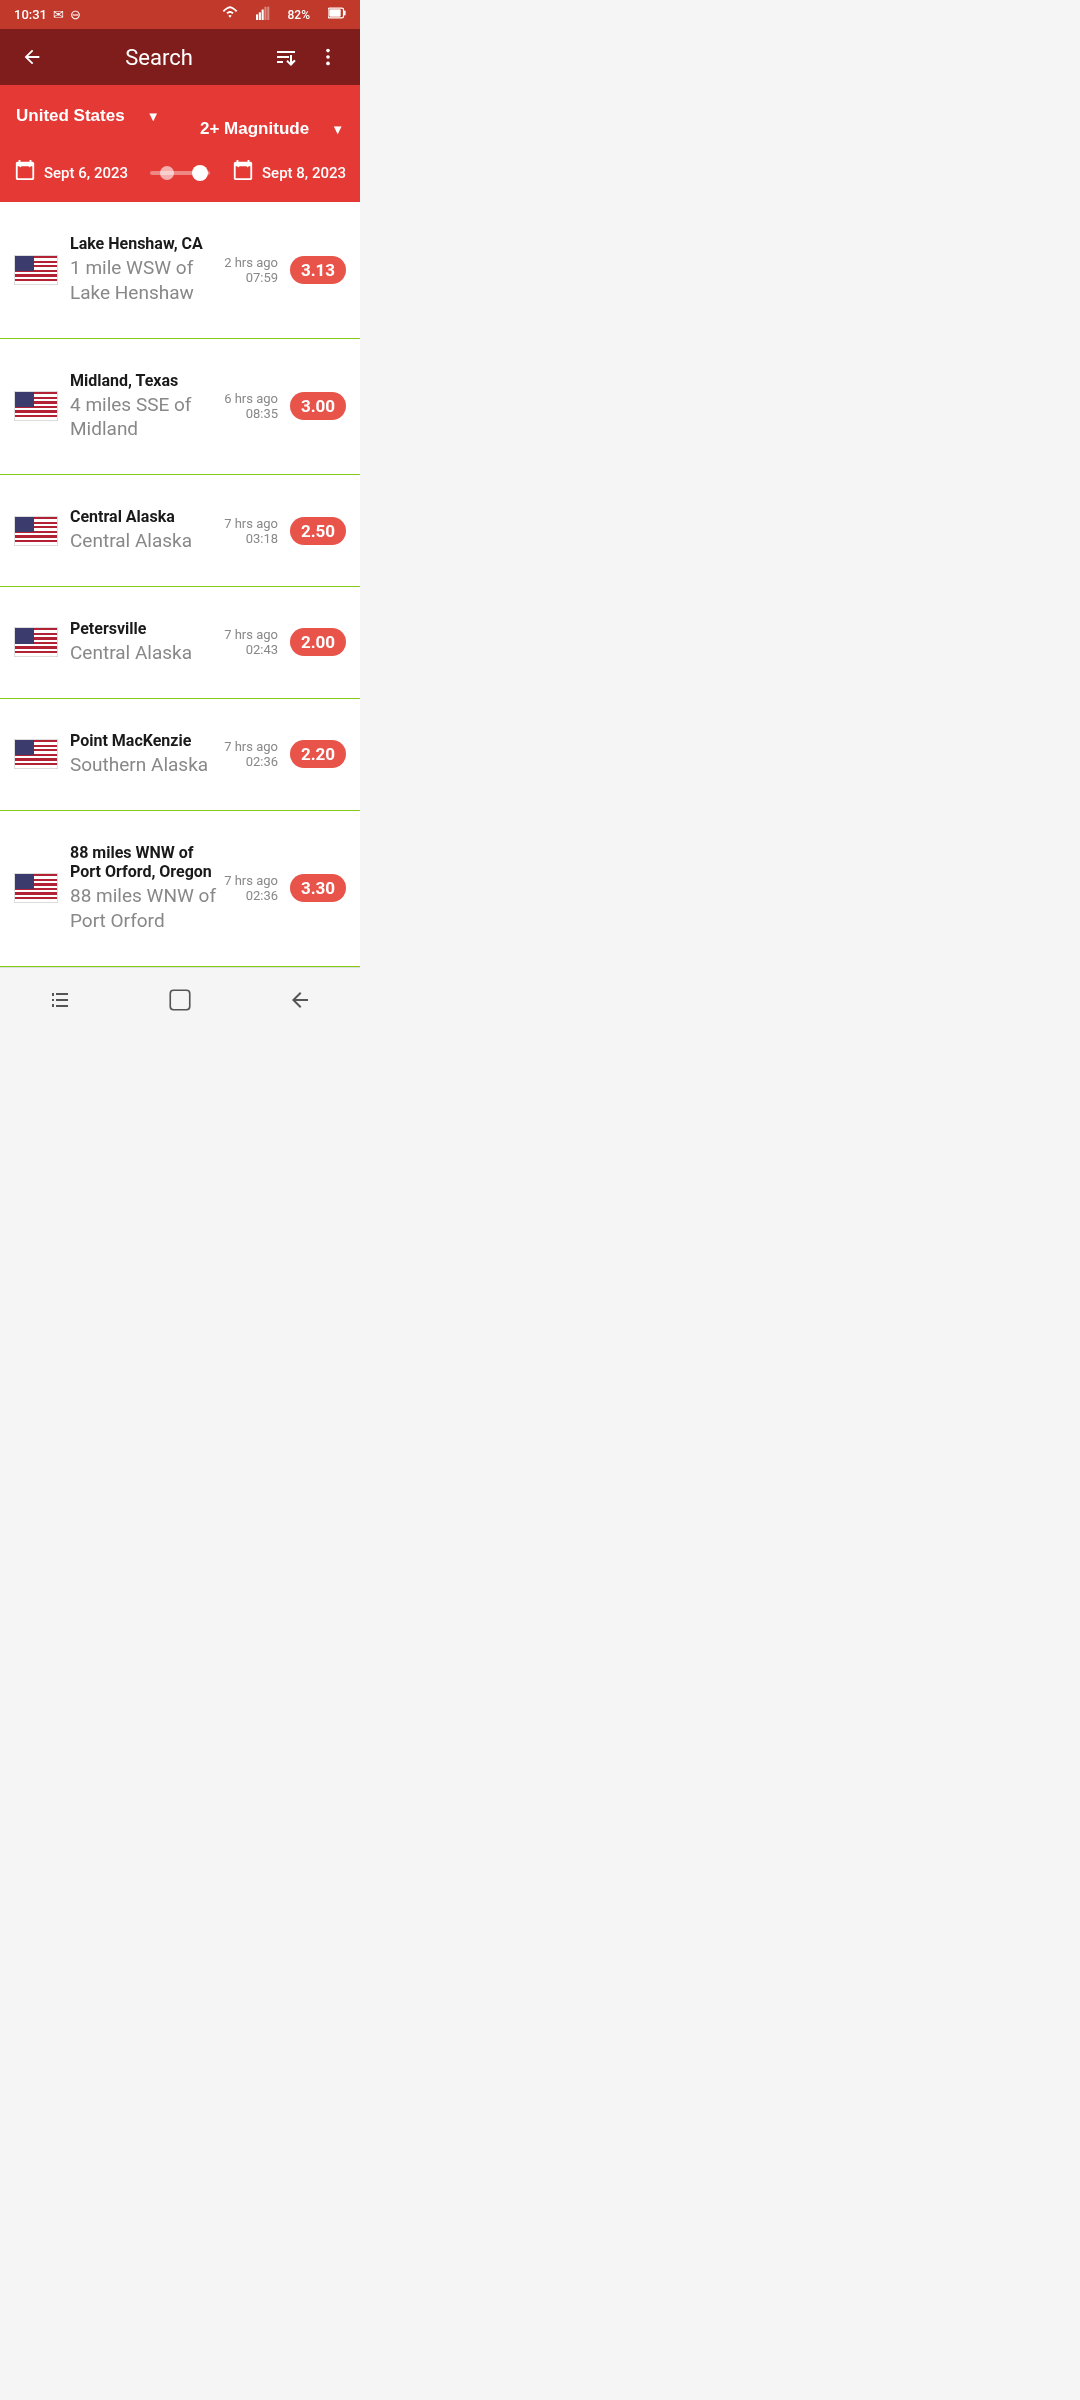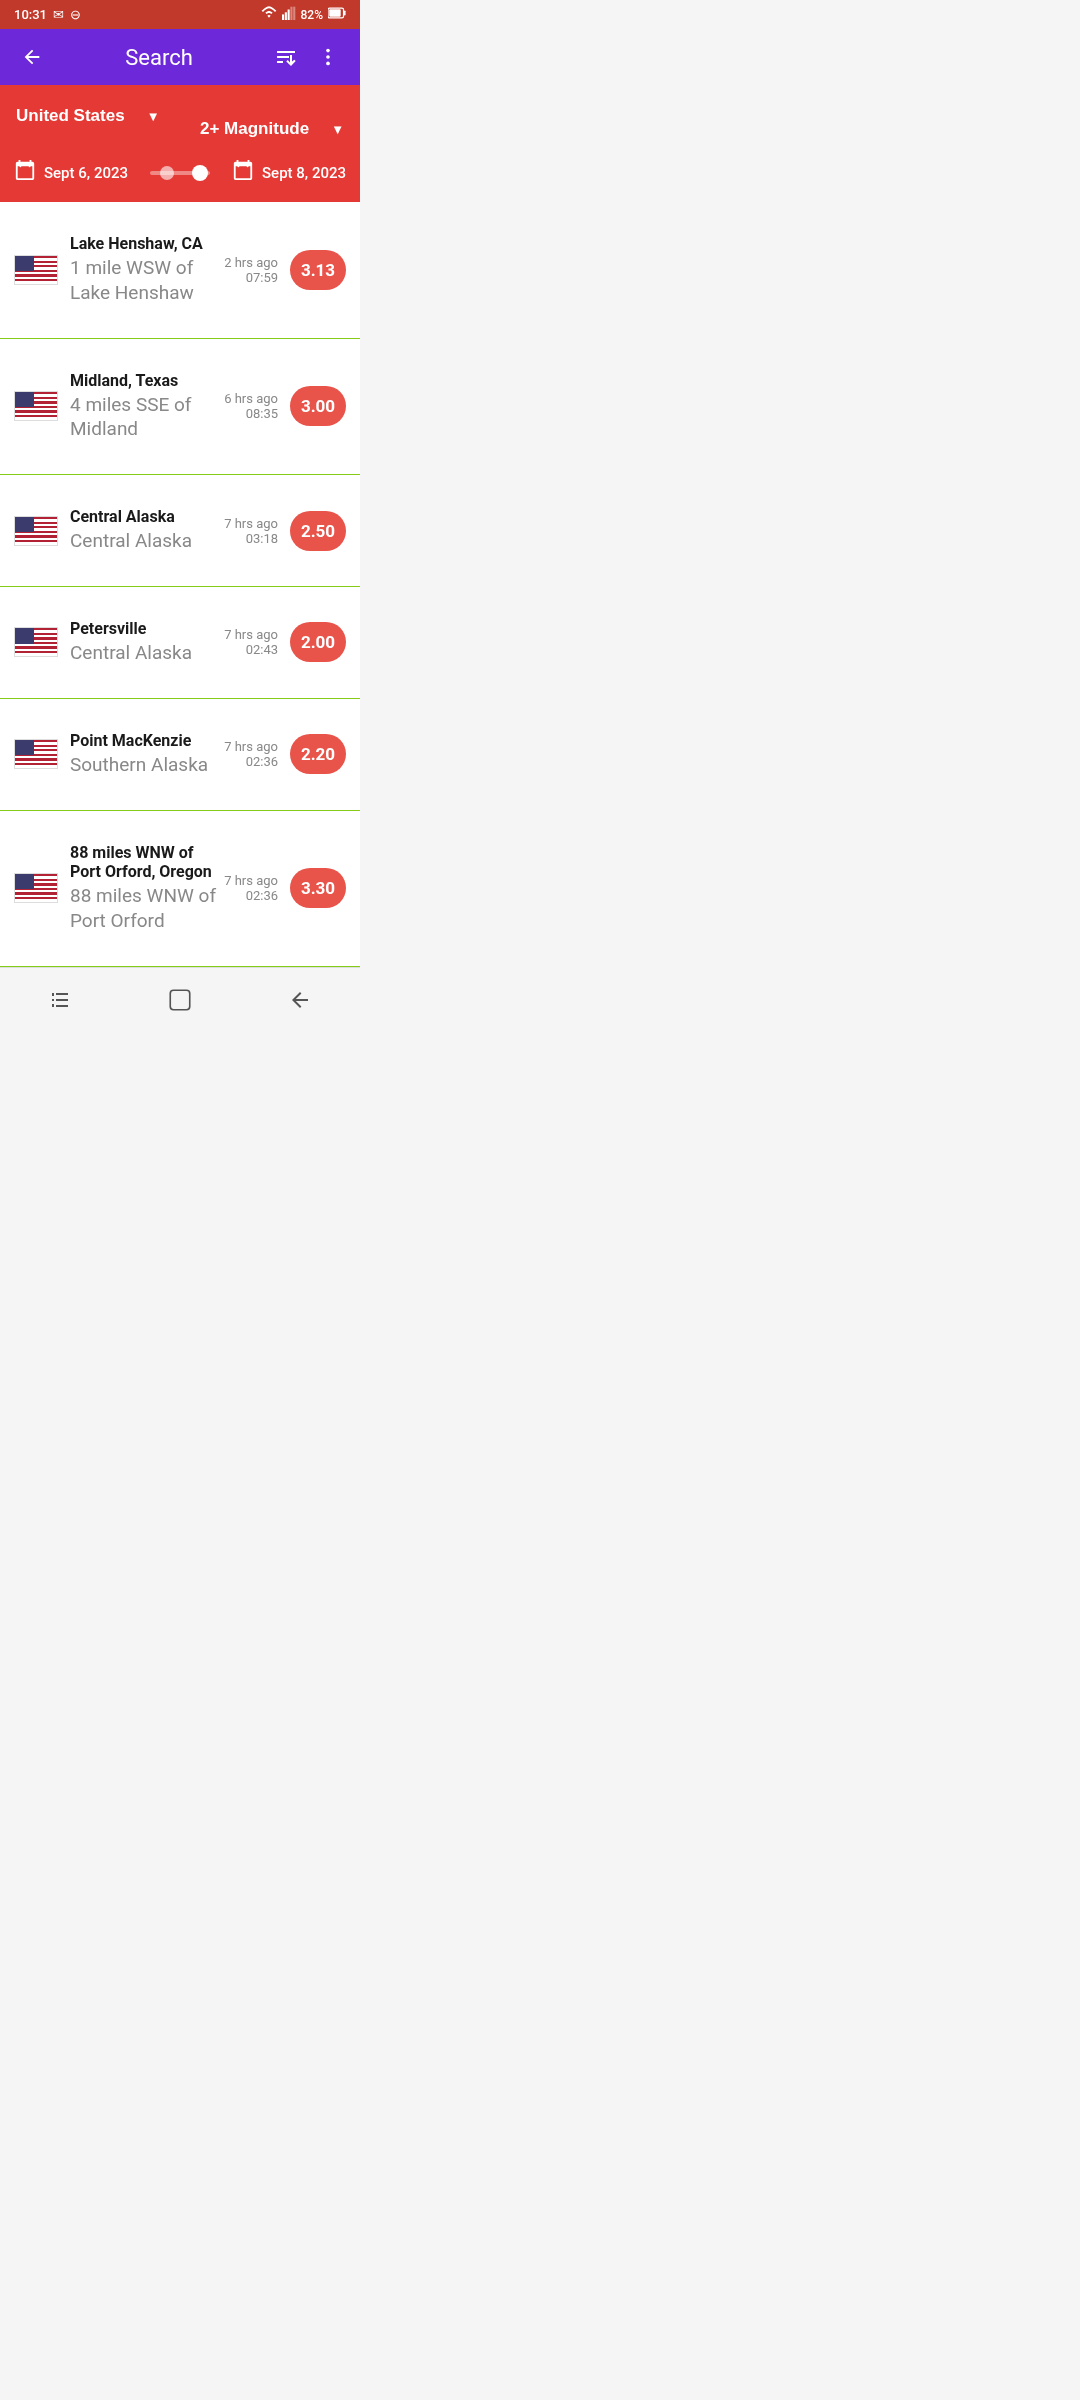--- a/index.html
+++ b/index.html
@@ -17,25 +17,25 @@
       background: #c0392b;
       color: white;
       display: flex;
       justify-content: space-between;
       align-items: center;
       padding: 6px 14px;
       font-size: 13px;
       font-weight: 500;
     }
     .status-left { display: flex; align-items: center; gap: 6px; }
-    .status-right { display: flex; align-items: center; gap: 5px; font-size: 12px; }
+    .status-right { display: flex; align-items: center; gap: 18px; font-size: 12px; }
 
     
     .header {
-      background: #6d28d9;
+      background: #7f1d1d;
       color: white;
       display: flex;
       align-items: center;
       justify-content: space-between;
       padding: 12px 16px;
     }
     .header-title {
       font-size: 22px;
       font-weight: 400;
       flex: 1;
@@ -202,21 +202,21 @@
       font-size: 13px;
       color: #888;
     }
     .eq-time-clock {
       font-size: 13px;
       color: #888;
     }
 
     .eq-magnitude {
       width: 56px;
-      height: 40px;
+      height: 28px;
       border-radius: 22px;
       display: flex;
       align-items: center;
       justify-content: center;
       color: white;
       font-size: 17px;
       font-weight: 700;
       flex-shrink: 0;
     }
     .mag-medium { background: #e8534a; }

